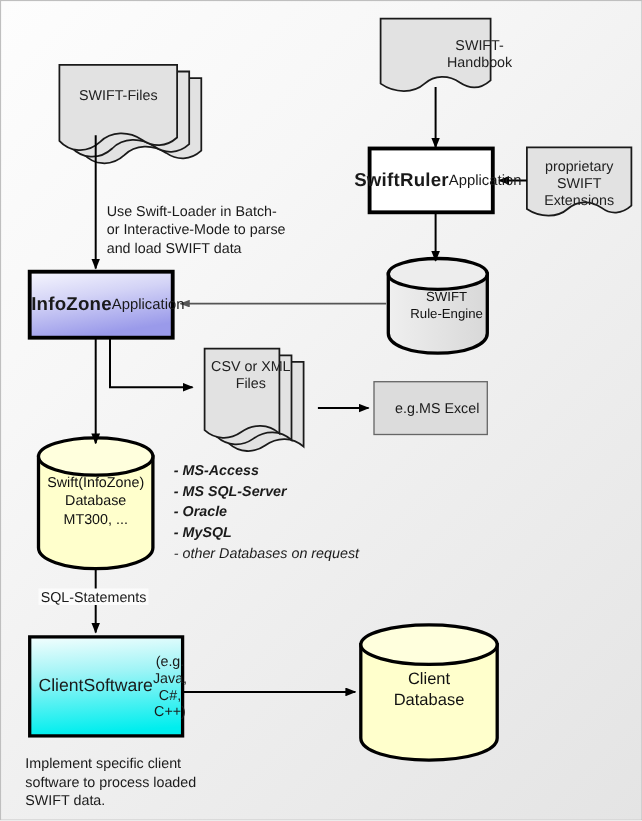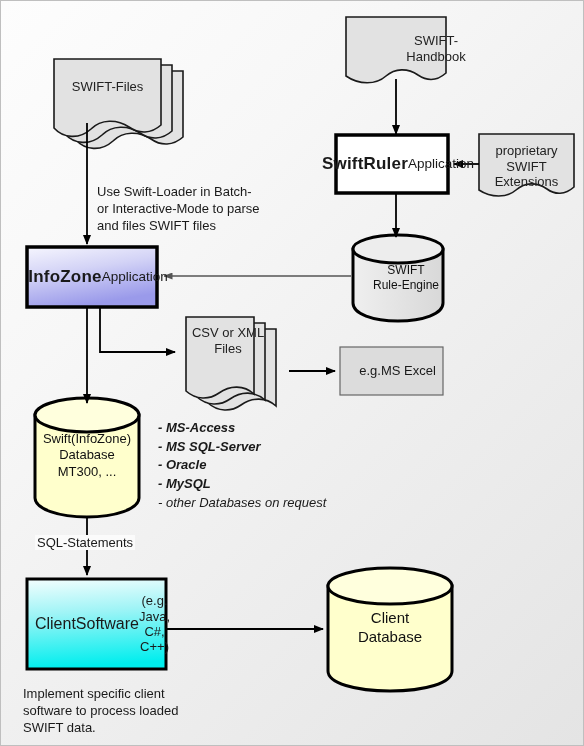--- a/index.html
+++ b/index.html
@@ -226,21 +226,21 @@
   </div>
 
   <div class="cyl-label" style="left:329px; top:608px; width:120px; font-size:15px;">
     <div>Client</div>
     <div>Database</div>
   </div>
 
   <div class="note" style="left:96px; top:182px; width:215px;">
     <div>Use Swift-Loader in Batch-</div>
     <div>or Interactive-Mode to parse</div>
-    <div>and files SWIFT files</div>
+    <div>and load SWIFT data</div>
   </div>
 
   <div class="note" style="left:22px; top:684px; width:220px;">
     <div>Implement specific client</div>
     <div>software to process loaded</div>
     <div>SWIFT data.</div>
   </div>
 
   <div class="edge-label" style="left:34px; top:534px;">SQL-Statements</div>
 

